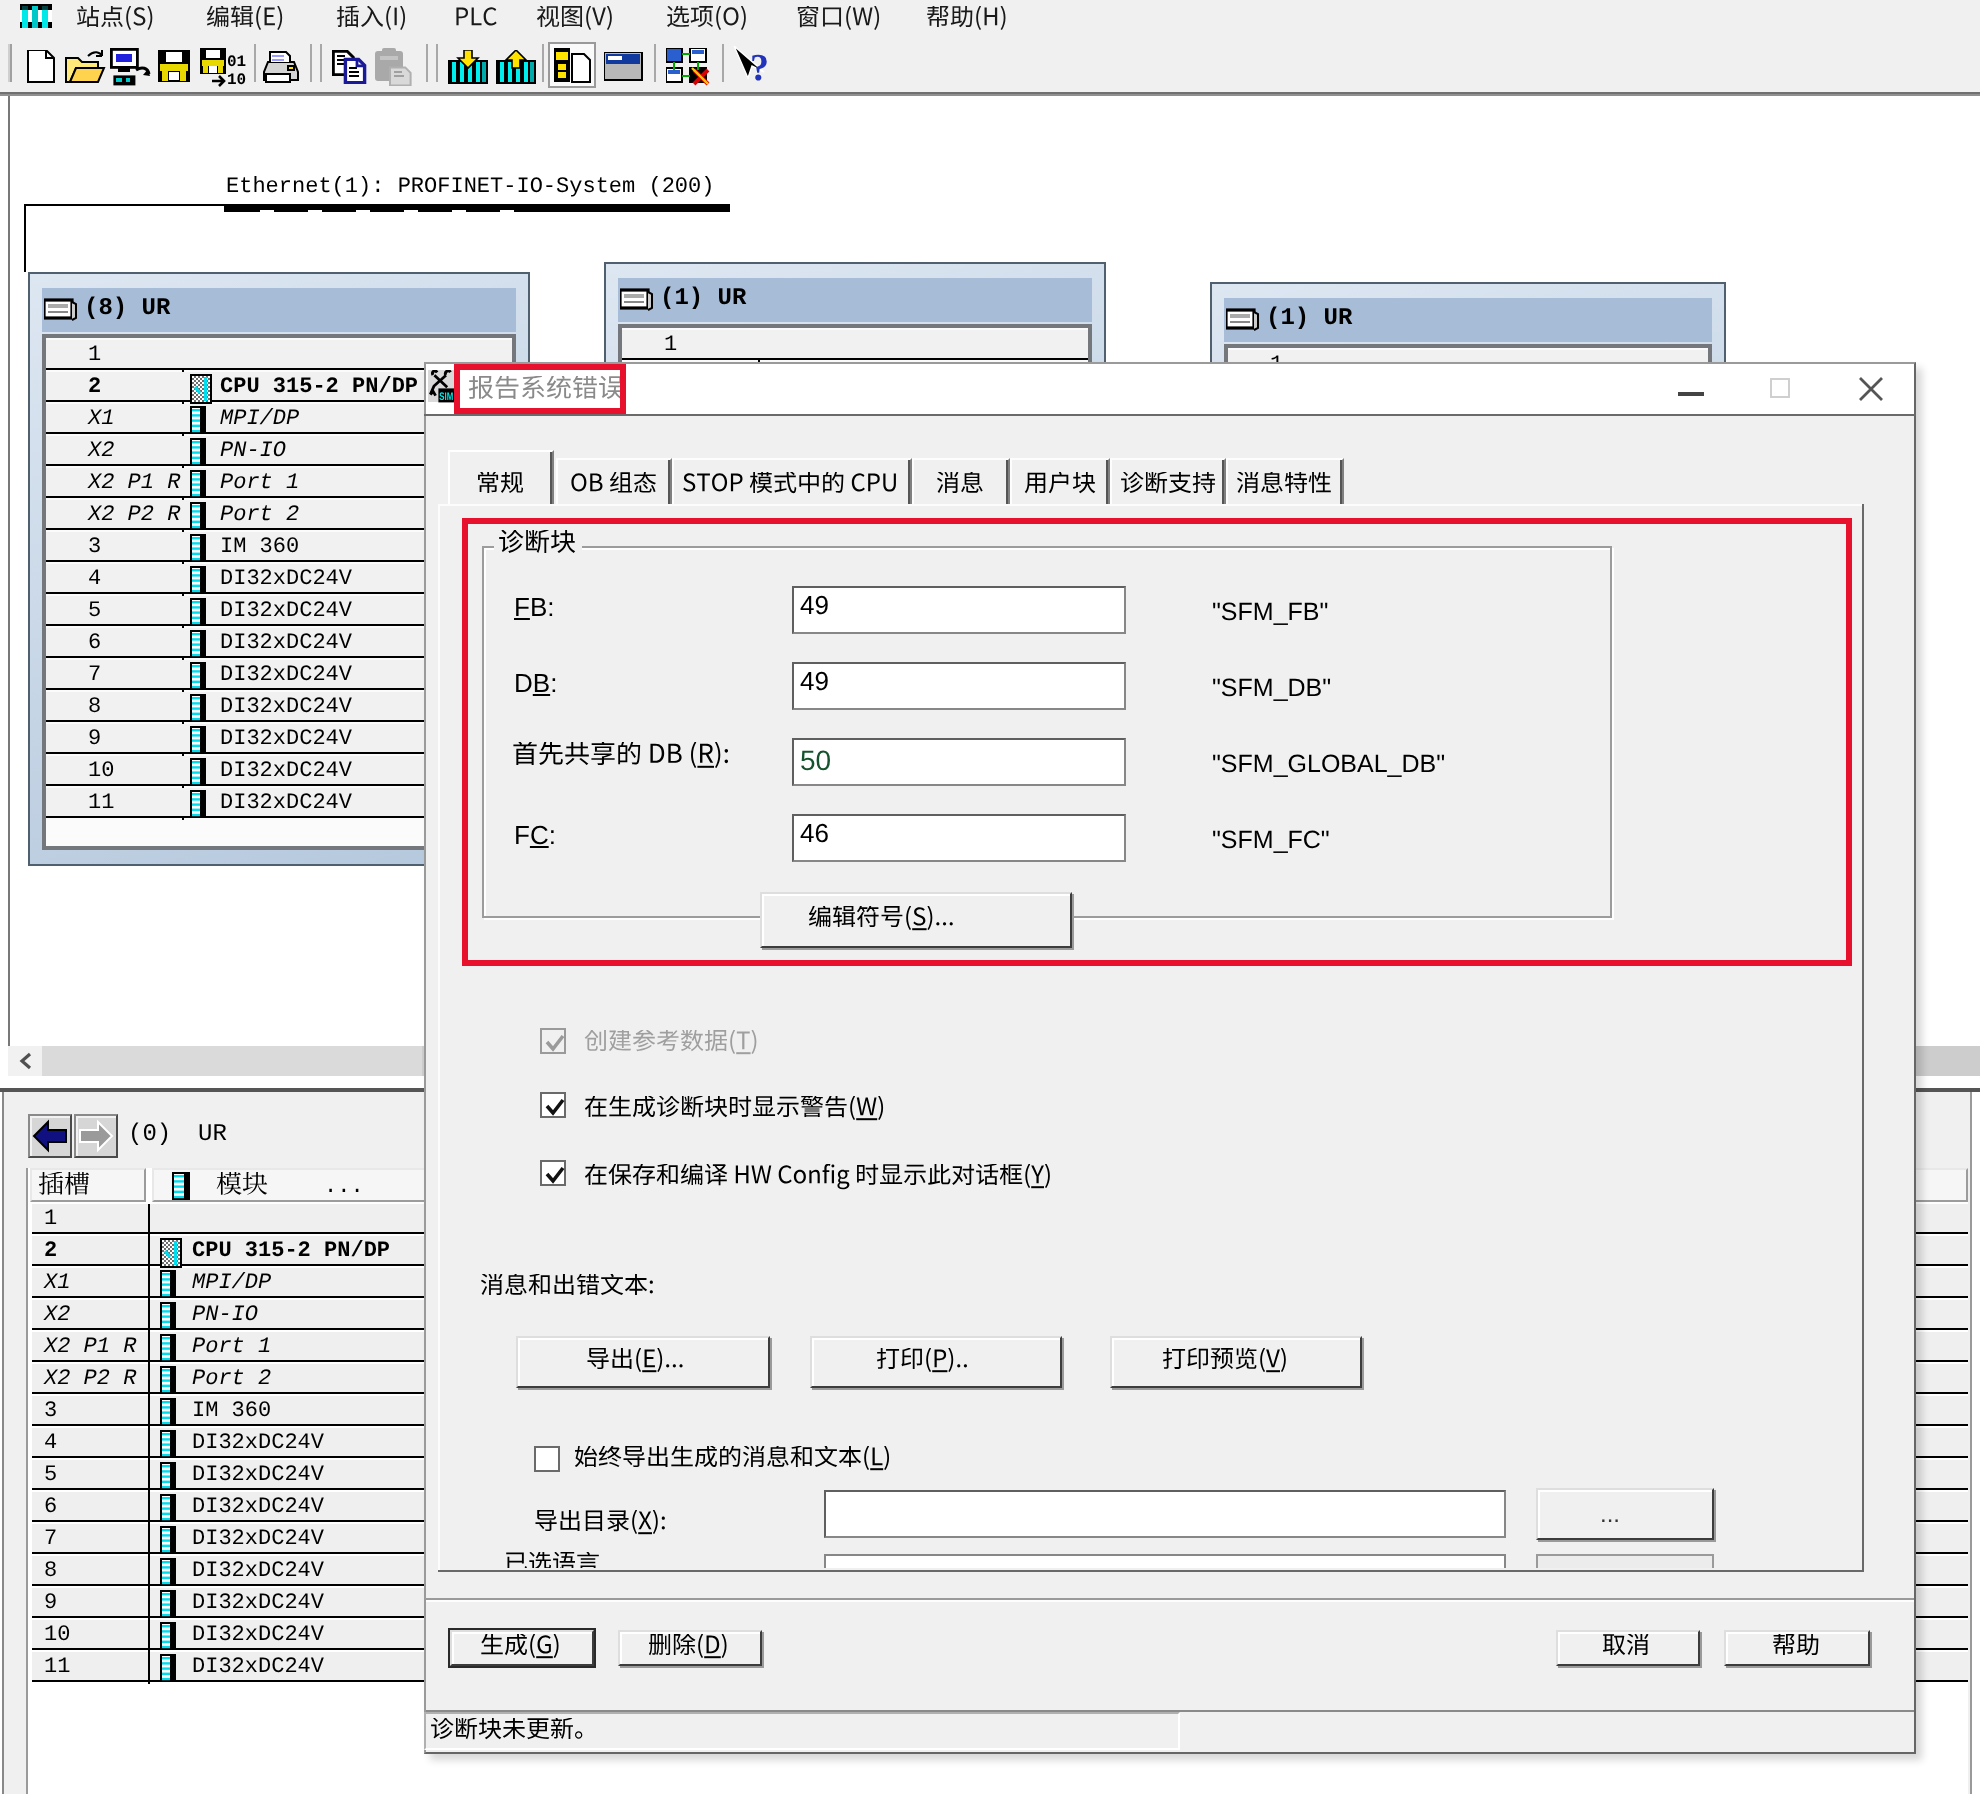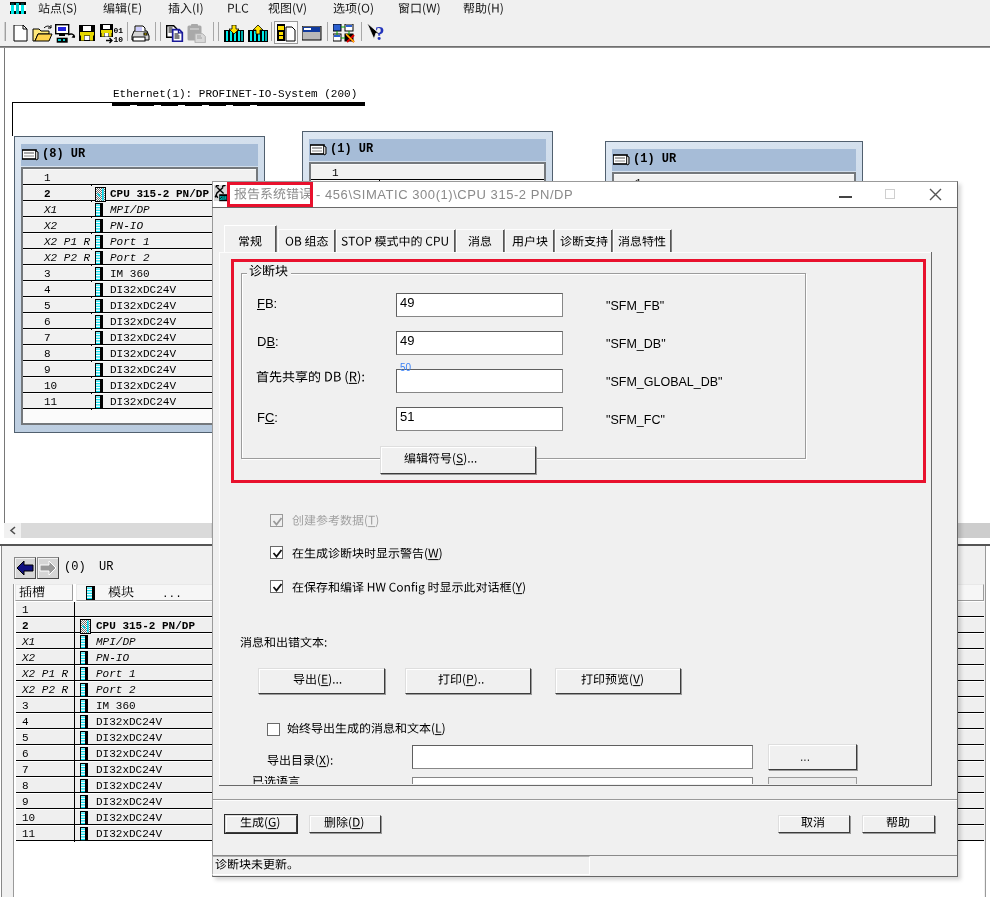--- a/index.html
+++ b/index.html
@@ -1116,21 +1116,20 @@
 <svg class="ab" style="left:234px;top:188px;" width="80" height="16">
       <g fill="#8a8a8a" transform="translate(0,10.4) scale(0.013000)">
         <use href="#g30" x="0"></use>
         <use href="#g31" x="1000"></use>
         <use href="#g32" x="2000"></use>
         <use href="#g33" x="3000"></use>
         <use href="#g34" x="4000"></use>
         <use href="#g35" x="5000"></use>
       </g>
     </svg>
-<div class="ab ls" style="left:316px;top:187px;font-size:13px;letter-spacing:0.55px;color:#8a8a8a;white-space:pre">- 456\SIMATIC 300(1)\CPU 315-2 PN/DP</div>
 <div class="ab" style="left:227px;top:182px;width:86px;height:25px;border:3px solid #e8112d;z-index:30;"></div>
 <div class="ab" style="left:839px;top:196px;width:13px;height:2px;background:#444;"></div>
 <div class="ab" style="left:885px;top:189px;width:10px;height:10px;border:1px solid #cfcfcf;"></div>
 <svg class="ab" style="left:929px;top:188px" width="13" height="13">
       <path d="M1 1l11 11M12 1L1 12" stroke="#555" stroke-width="1.4"></path>
     </svg>
 <div class="ab" style="left:219px;top:252px;width:713px;height:534px;background:#f0f0f0;border-right:1px solid #696969;border-bottom:1px solid #696969;box-shadow:inset 0 1px 0 #fcfcfc,inset 1px 0 0 #fcfcfc;"></div>
 <div class="ab" style="left:224px;top:225px;width:53px;height:27px;background:#f0f0f0;border:1px solid #808080;border-bottom:none;border-top-color:#fff;border-left-color:#fff;box-shadow:inset -1px 0 0 #555;"></div>
 <svg class="ab" style="left:238px;top:236px;" width="26" height="15">
       <g fill="#000" transform="translate(0,9.6) scale(0.012000)">
@@ -1224,25 +1223,25 @@
         <use href="#g62" x="5224"></use>
         <use href="#g38" x="5912"></use>
         <use href="#g2" x="6793"></use>
         <use href="#g63" x="7131"></use>
         <use href="#g4" x="7766"></use>
         <use href="#g64" x="8104"></use>
       </g>
       <rect x="92.7" y="11.9" width="8.3" height="1" fill="#000"></rect>
     </svg>
 <div class="ab" style="left:396px;top:369px;width:167px;height:24px;background:#fff;border:1px solid #878787;border-top-color:#5f5f5f;border-left-color:#5f5f5f;"></div>
-<div class="ab ls" style="left:400px;top:362px;font-size:10px;color:#3b82f6">50</div>
+<div class="ab ls" style="left:400px;top:372px;font-size:14px;color:#14532d">50</div>
 <div class="ab ls" style="left:606px;top:375px;font-size:12.5px">"SFM_GLOBAL_DB"</div>
 <div class="ab ls" style="left:257px;top:410px;font-size:13px">F<u>C</u>:</div>
 <div class="ab" style="left:396px;top:407px;width:167px;height:24px;background:#fff;border:1px solid #878787;border-top-color:#5f5f5f;border-left-color:#5f5f5f;"></div>
-<div class="ab ls" style="left:400px;top:409px;font-size:13px;color:#000">51</div>
+<div class="ab ls" style="left:400px;top:409px;font-size:13px;color:#000">46</div>
 <div class="ab ls" style="left:606px;top:413px;font-size:12.5px">"SFM_FC"</div>
 <div class="ab" style="left:380px;top:446px;width:156px;height:28px;background:#f0f0f0;border:1px solid;border-color:#dedede #3c3c3c #3c3c3c #dedede;box-shadow:inset 1px 1px 0 #fff,1px 1px 0 #9a9a9a;"></div>
 <svg class="ab" style="left:404px;top:453px;" width="75" height="15">
       <g fill="#000" transform="translate(0,9.6) scale(0.012000)">
         <use href="#g5" x="0"></use>
         <use href="#g6" x="1000"></use>
         <use href="#g65" x="2000"></use>
         <use href="#g66" x="3000"></use>
         <use href="#g2" x="4000"></use>
         <use href="#g3" x="4338"></use>

